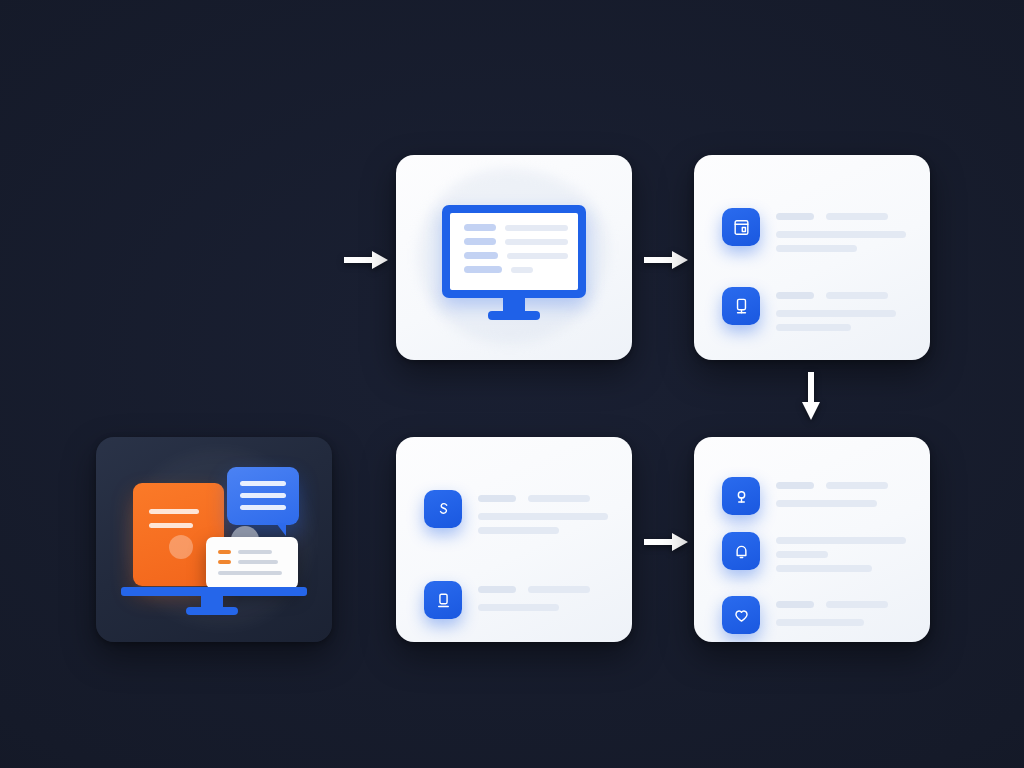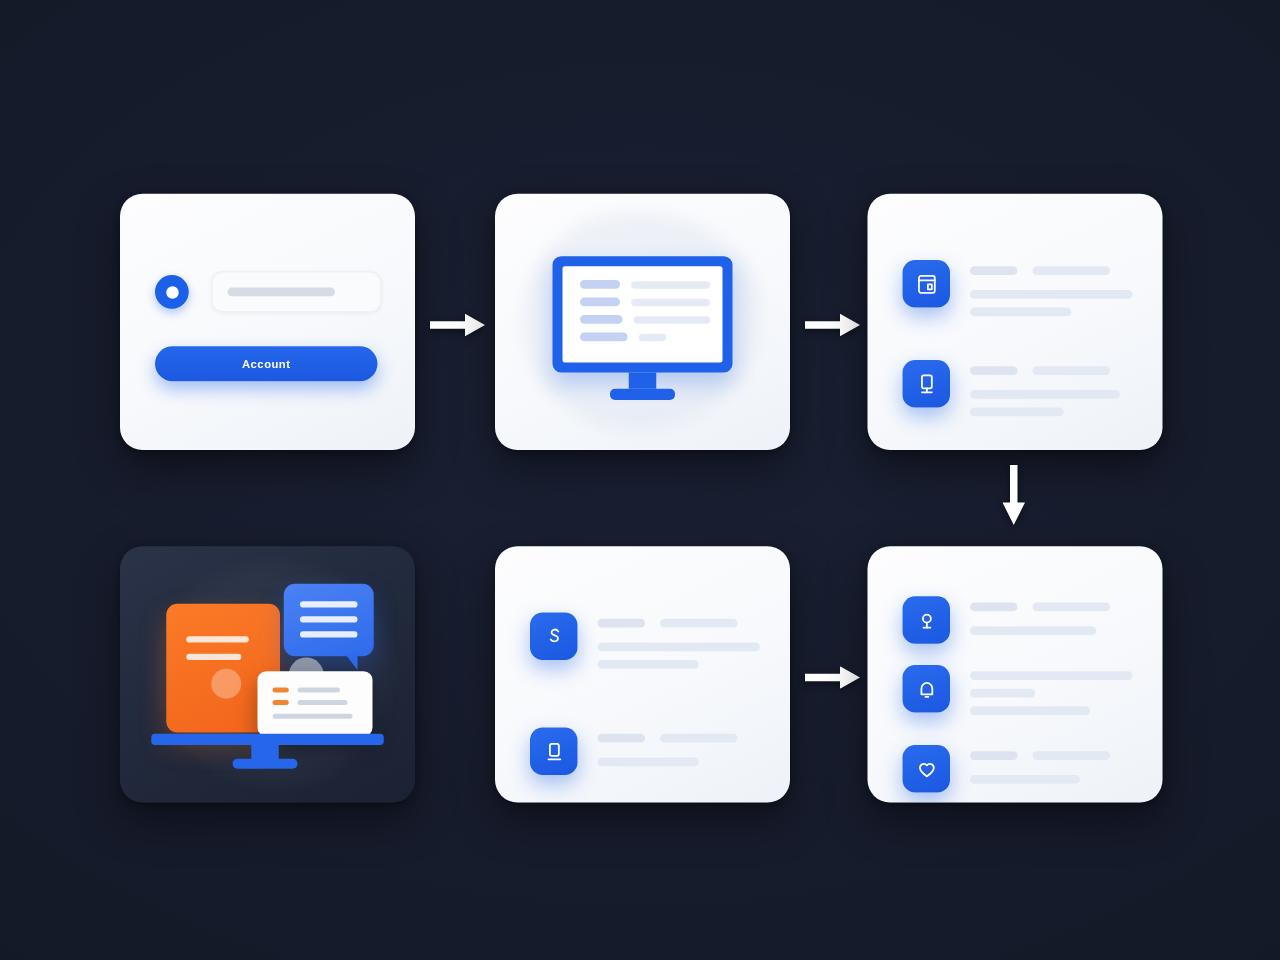--- a/index.html
+++ b/index.html
@@ -183,31 +183,20 @@
   .mon-foot {
     position: absolute; left: 90px; top: 170px; width: 52px; height: 8px;
     border-radius: 4px; background: #2566ea;
   }
 </style>
 </head>
 <body>
 
 <div class="stage">
 
-  <div class="card" id="card-signup">
-    <div class="signup-row">
-      <div class="radio-outer">
-        <div class="radio-inner"></div>
-      </div>
-      <div class="text-input" placeholder="">
-        <div class="input-ghost"></div>
-      </div>
-    </div>
-    <div class="primary-btn">Account</div>
-  </div>
 
   <div class="arrow-right" id="arrow-1">
     <svg viewBox="0 0 44 18">
         <path d="M0 6 H28 V0 L44 9 L28 18 V12 H0 Z" fill="#ffffff"></path>
       </svg>
   </div>
 
   <div class="card" id="card-display">
     <div class="blob"></div>
     <div class="monitor">

